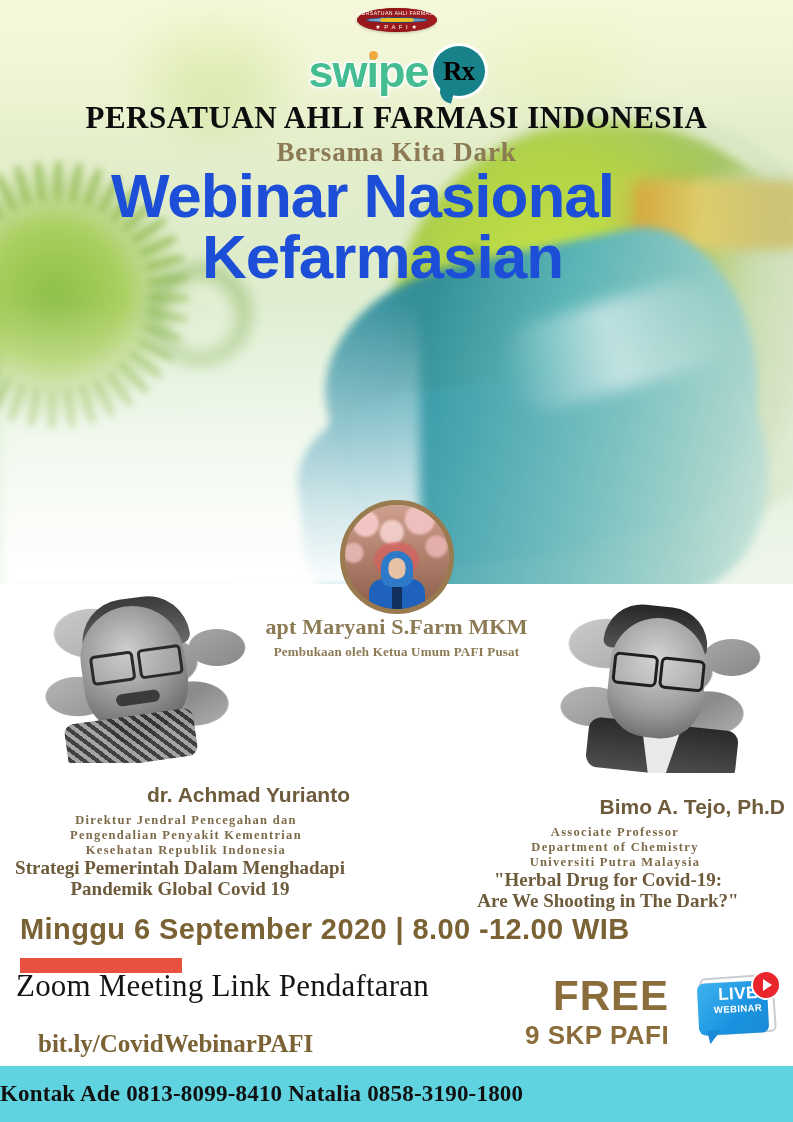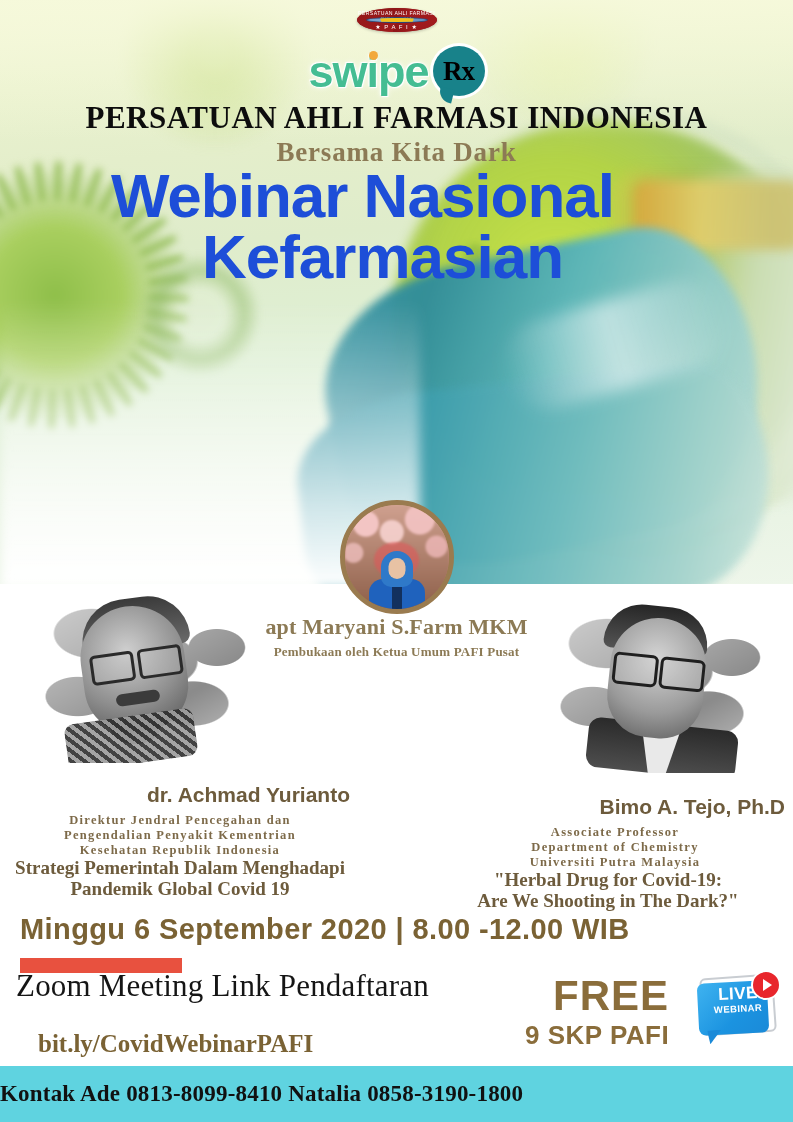--- a/index.html
+++ b/index.html
@@ -342,21 +342,21 @@
     position:absolute;font-family:"Liberation Serif",serif;font-weight:bold;
     font-size:12.5px;line-height:1.18;color:#7d6a49;text-align:center;width:340px;
     letter-spacing:1.3px;
   }
   .side-topic{
     position:absolute;font-family:"Liberation Serif",serif;font-weight:bold;
     font-size:19px;line-height:1.12;color:#6d5b3c;text-align:center;width:400px;
   }
 
   #name-left{left:10px;top:783px;}
-  #affil-left{left:10px;top:813px;}
+  #affil-left{left:16px;top:813px;}
   #topic-left{left:-20px;top:857px;}
 
   #name-right{right:8px;top:795px;}
   #affil-right{right:8px;top:825px;}
   #topic-right{right:-15px;top:869px;}
 
   
   .dateline{
     position:absolute;left:20px;top:913px;
     font-family:"Liberation Sans",sans-serif;font-weight:bold;

